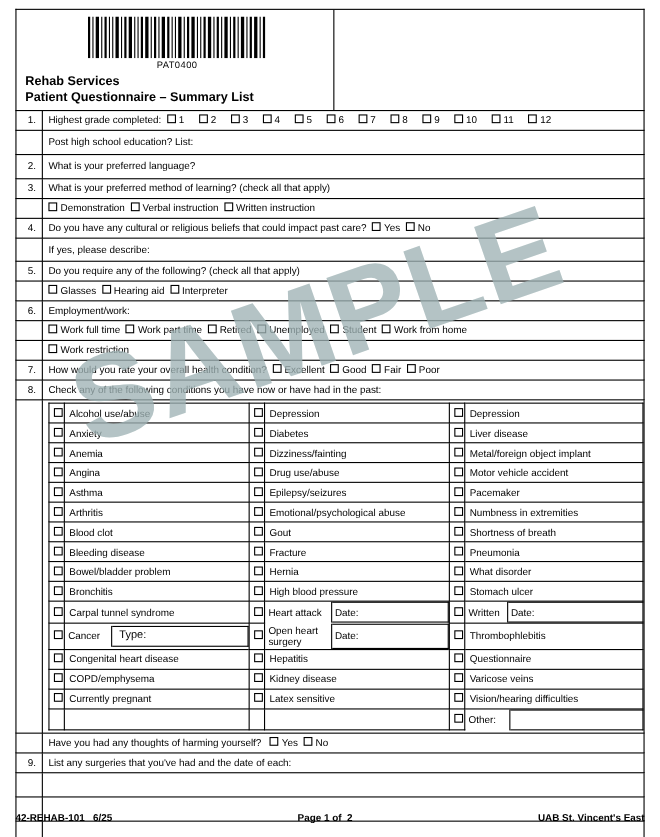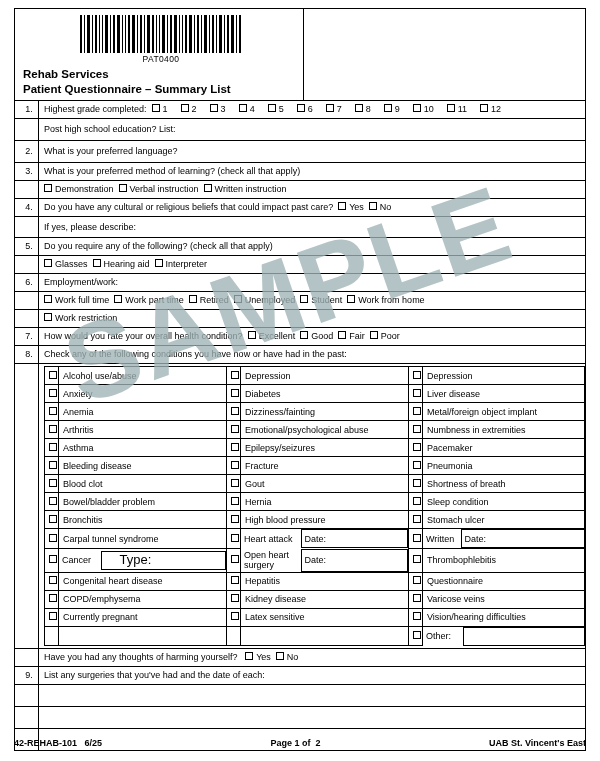--- a/index.html
+++ b/index.html
@@ -339,57 +339,65 @@
                 <tr>
                   <td class="cbcell" style="border-color: rgb(0, 0, 0);"><span class="cb"></span></td>
                   <td style="border-color: rgb(0, 0, 0);">Anemia</td>
                   <td class="cbcell" style="border-color: rgb(0, 0, 0);"><span class="cb"></span></td>
                   <td style="border-color: rgb(0, 0, 0);">Dizziness/fainting</td>
                   <td class="cbcell" style="border-color: rgb(0, 0, 0);"><span class="cb"></span></td>
                   <td style="border-color: rgb(0, 0, 0);">Metal/foreign object implant</td>
                 </tr>
                 <tr>
                   <td class="cbcell" style="border-color: rgb(0, 0, 0);"><span class="cb"></span></td>
+                  <td style="border-color: rgb(0, 0, 0);">Angina</td>
+                  <td class="cbcell" style="border-color: rgb(0, 0, 0);"><span class="cb"></span></td>
+                  <td style="border-color: rgb(0, 0, 0);">Drug use/abuse</td>
+                  <td class="cbcell" style="border-color: rgb(0, 0, 0);"><span class="cb"></span></td>
+                  <td style="border-color: rgb(0, 0, 0);">Motor vehicle accident</td>
+                </tr>
+                <tr>
+                  <td class="cbcell" style="border-color: rgb(0, 0, 0);"><span class="cb"></span></td>
+                  <td style="border-color: rgb(0, 0, 0);">Asthma</td>
+                  <td class="cbcell" style="border-color: rgb(0, 0, 0);"><span class="cb"></span></td>
+                  <td style="border-color: rgb(0, 0, 0);">Epilepsy/seizures</td>
+                  <td class="cbcell" style="border-color: rgb(0, 0, 0);"><span class="cb"></span></td>
+                  <td style="border-color: rgb(0, 0, 0);">Pacemaker</td>
+                </tr>
+                <tr>
+                  <td class="cbcell" style="border-color: rgb(0, 0, 0);"><span class="cb"></span></td>
                   <td style="border-color: rgb(0, 0, 0);">Arthritis</td>
                   <td class="cbcell" style="border-color: rgb(0, 0, 0);"><span class="cb"></span></td>
                   <td style="border-color: rgb(0, 0, 0);">Emotional/psychological abuse</td>
                   <td class="cbcell" style="border-color: rgb(0, 0, 0);"><span class="cb"></span></td>
                   <td style="border-color: rgb(0, 0, 0);">Numbness in extremities</td>
                 </tr>
                 <tr>
                   <td class="cbcell" style="border-color: rgb(0, 0, 0);"><span class="cb"></span></td>
-                  <td style="border-color: rgb(0, 0, 0);">Asthma</td>
-                  <td class="cbcell" style="border-color: rgb(0, 0, 0);"><span class="cb"></span></td>
-                  <td style="border-color: rgb(0, 0, 0);">Epilepsy/seizures</td>
-                  <td class="cbcell" style="border-color: rgb(0, 0, 0);"><span class="cb"></span></td>
-                  <td style="border-color: rgb(0, 0, 0);">Pacemaker</td>
+                  <td style="border-color: rgb(0, 0, 0);">Blood clot</td>
+                  <td class="cbcell" style="border-color: rgb(0, 0, 0);"><span class="cb"></span></td>
+                  <td style="border-color: rgb(0, 0, 0);">Gout</td>
+                  <td class="cbcell" style="border-color: rgb(0, 0, 0);"><span class="cb"></span></td>
+                  <td style="border-color: rgb(0, 0, 0);">Shortness of breath</td>
                 </tr>
                 <tr>
                   <td class="cbcell" style="border-color: rgb(0, 0, 0);"><span class="cb"></span></td>
                   <td style="border-color: rgb(0, 0, 0);">Bleeding disease</td>
                   <td class="cbcell" style="border-color: rgb(0, 0, 0);"><span class="cb"></span></td>
                   <td style="border-color: rgb(0, 0, 0);">Fracture</td>
                   <td class="cbcell" style="border-color: rgb(0, 0, 0);"><span class="cb"></span></td>
                   <td style="border-color: rgb(0, 0, 0);">Pneumonia</td>
                 </tr>
                 <tr>
                   <td class="cbcell" style="border-color: rgb(0, 0, 0);"><span class="cb"></span></td>
-                  <td style="border-color: rgb(0, 0, 0);">Blood clot</td>
-                  <td class="cbcell" style="border-color: rgb(0, 0, 0);"><span class="cb"></span></td>
-                  <td style="border-color: rgb(0, 0, 0);">Gout</td>
-                  <td class="cbcell" style="border-color: rgb(0, 0, 0);"><span class="cb"></span></td>
-                  <td style="border-color: rgb(0, 0, 0);">Shortness of breath</td>
-                </tr>
-                <tr>
-                  <td class="cbcell" style="border-color: rgb(0, 0, 0);"><span class="cb"></span></td>
                   <td style="border-color: rgb(0, 0, 0);">Bowel/bladder problem</td>
                   <td class="cbcell" style="border-color: rgb(0, 0, 0);"><span class="cb"></span></td>
                   <td style="border-color: rgb(0, 0, 0);">Hernia</td>
                   <td class="cbcell" style="border-color: rgb(0, 0, 0);"><span class="cb"></span></td>
-                  <td style="border-color: rgb(0, 0, 0);">Sleep condition</td>
+                  <td style="border-color: rgb(0, 0, 0);">What disorder</td>
                 </tr>
                 <tr>
                   <td class="cbcell" style="border-color: rgb(0, 0, 0);"><span class="cb"></span></td>
                   <td style="border-color: rgb(0, 0, 0);">Bronchitis</td>
                   <td class="cbcell" style="border-color: rgb(0, 0, 0);"><span class="cb"></span></td>
                   <td style="border-color: rgb(0, 0, 0);">High blood pressure</td>
                   <td class="cbcell" style="border-color: rgb(0, 0, 0);"><span class="cb"></span></td>
                   <td style="border-color: rgb(0, 0, 0);">Stomach ulcer</td>
                 </tr>
                 <tr>
@@ -418,21 +426,21 @@
                     </table>
                   </td>
                 </tr>
                 <tr>
                   <td class="cbcell" style="border-color: rgb(0, 0, 0);"><span class="cb"></span></td>
                   <td style="padding: 0px; border: none rgb(0, 0, 0);">
                     <table style="border-collapse:collapse;width:100%;table-layout:fixed">
                       <tbody>
                         <tr>
                           <td style="border-right: 1px solid rgb(0, 0, 0); border-image: initial; border-left: none rgb(0, 0, 0); border-top: none rgb(0, 0, 0); border-bottom: none rgb(0, 0, 0); font-size: 9px; padding: 1px 3px; height: 18px; width: 42px;">Cancer</td>
-                          <td style="font-size: 13px; padding: 1px 18px; height: 18px; border-color: rgb(0, 0, 0);">Type:</td>
+                          <td style="font-size: 10px; padding: 1px 7px; height: 18px; border-color: rgb(0, 0, 0);">Type:</td>
                         </tr>
                       </tbody>
                     </table>
                   </td>
                   <td class="cbcell" style="border-color: rgb(0, 0, 0);"><span class="cb"></span></td>
                   <td style="padding: 0px; border: none rgb(0, 0, 0);">
                     <table style="border-collapse:collapse;width:100%;table-layout:fixed">
                       <tbody>
                         <tr>
                           <td style="border-right: 1px solid rgb(0, 0, 0); border-image: initial; border-left: none rgb(0, 0, 0); border-top: none rgb(0, 0, 0); border-bottom: none rgb(0, 0, 0); font-size: 9px; padding: 1px 3px; height: 18px; width: 60px;">Open heart surgery</td>

